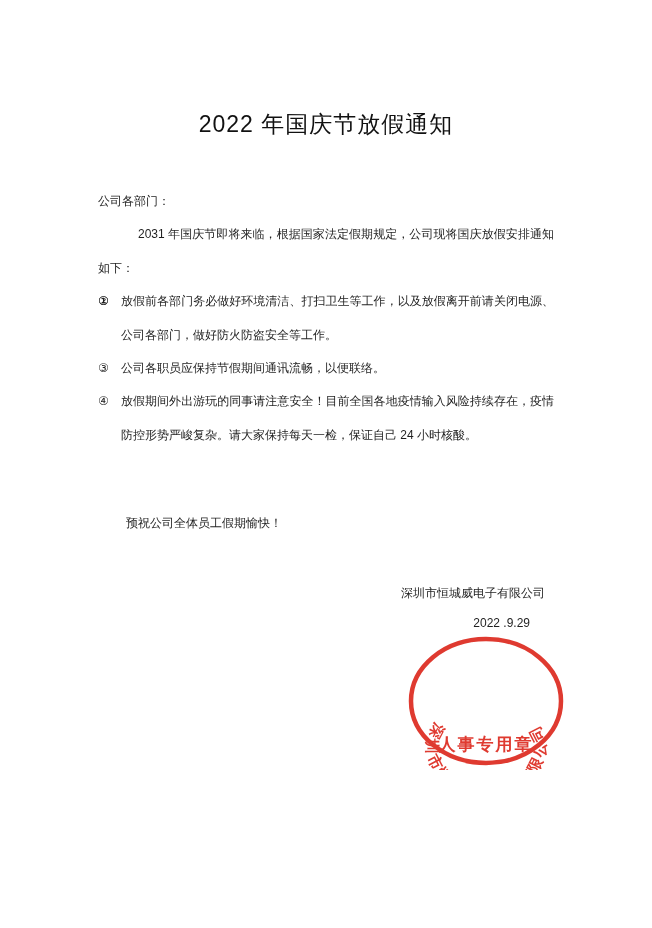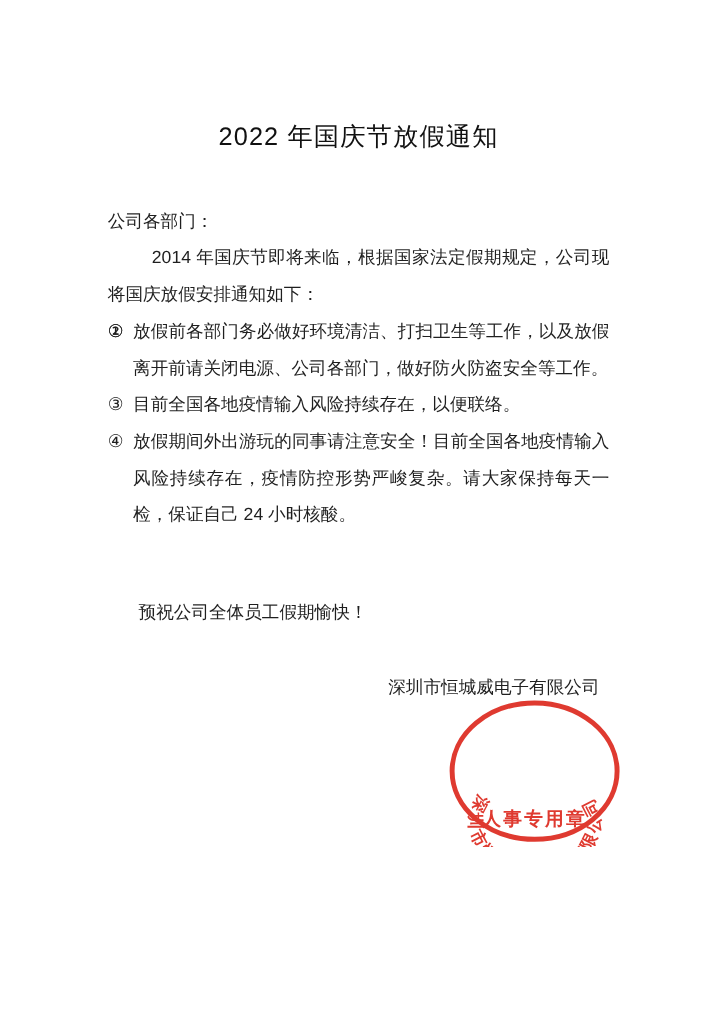--- a/index.html
+++ b/index.html
@@ -20,21 +20,21 @@
   .doc-title {
     font-size: 23px;
     font-weight: 400;
     text-align: center;
     letter-spacing: 1px;
     line-height: 32px;
     margin-bottom: 45px;
     color: #111111;
   }
   .doc-body {
-    font-size: 16px;
+    font-size: 12px;
     line-height: 33.4px;
     text-align: justify;
     color: #1f1f1f;
   }
   .salutation { }
   .intro {
     text-indent: 40px;
   }
   .notice-item {
     position: relative;
@@ -84,45 +84,46 @@
 <body>
 
 <div class="page">
 
   <h1 class="doc-title">2022 年国庆节放假通知</h1>
 
   <div class="doc-body">
 
     <p class="salutation">公司各部门：</p>
 
-    <p class="intro">2014 年国庆节即将来临，根据国家法定假期规定，公司现将国庆放假安排通知如下：</p>
+    <p class="intro">2031 年国庆节即将来临，根据国家法定假期规定，公司现将国庆放假安排通知如下：</p>
 
     <div class="notice-item">
       <span class="marker">①</span>
     </div>
 
     <div class="notice-item">
       <span class="marker">②</span>
       <span class="item-text">放假前各部门务必做好环境清洁、打扫卫生等工作，以及放假离开前请关闭电源、公司各部门，做好防火防盗安全等工作。</span>
     </div>
 
     <div class="notice-item">
       <span class="marker">③</span>
-      <span class="item-text">目前全国各地疫情输入风险持续存在，以便联络。</span>
+      <span class="item-text">公司各职员应保持节假期间通讯流畅，以便联络。</span>
     </div>
 
     <div class="notice-item">
       <span class="marker">④</span>
       <span class="item-text">放假期间外出游玩的同事请注意安全！目前全国各地疫情输入风险持续存在，疫情防控形势严峻复杂。请大家保持每天一检，保证自己 24 小时核酸。</span>
     </div>
 
     <p class="closing">预祝公司全体员工假期愉快！</p>
 
     <div class="signature">
       <div class="company">深圳市恒城威电子有限公司</div>
+      <div class="sign-date">2022 .9.29</div>
     </div>
 
   </div>
 
   <svg class="stamp-svg" viewBox="0 0 164 138" aria-hidden="true">
     <ellipse cx="82" cy="69" rx="75" ry="62" fill="none" stroke="#dd2b20" stroke-width="4.5"></ellipse>
     <defs>
       <path id="stamp-arc" d="M 30.9 92.5 A 59 47 0 1 0 133.1 92.5" fill="none"></path>
     </defs>
     <text class="stamp-arc-text" fill="#dd2b20" text-anchor="middle">

